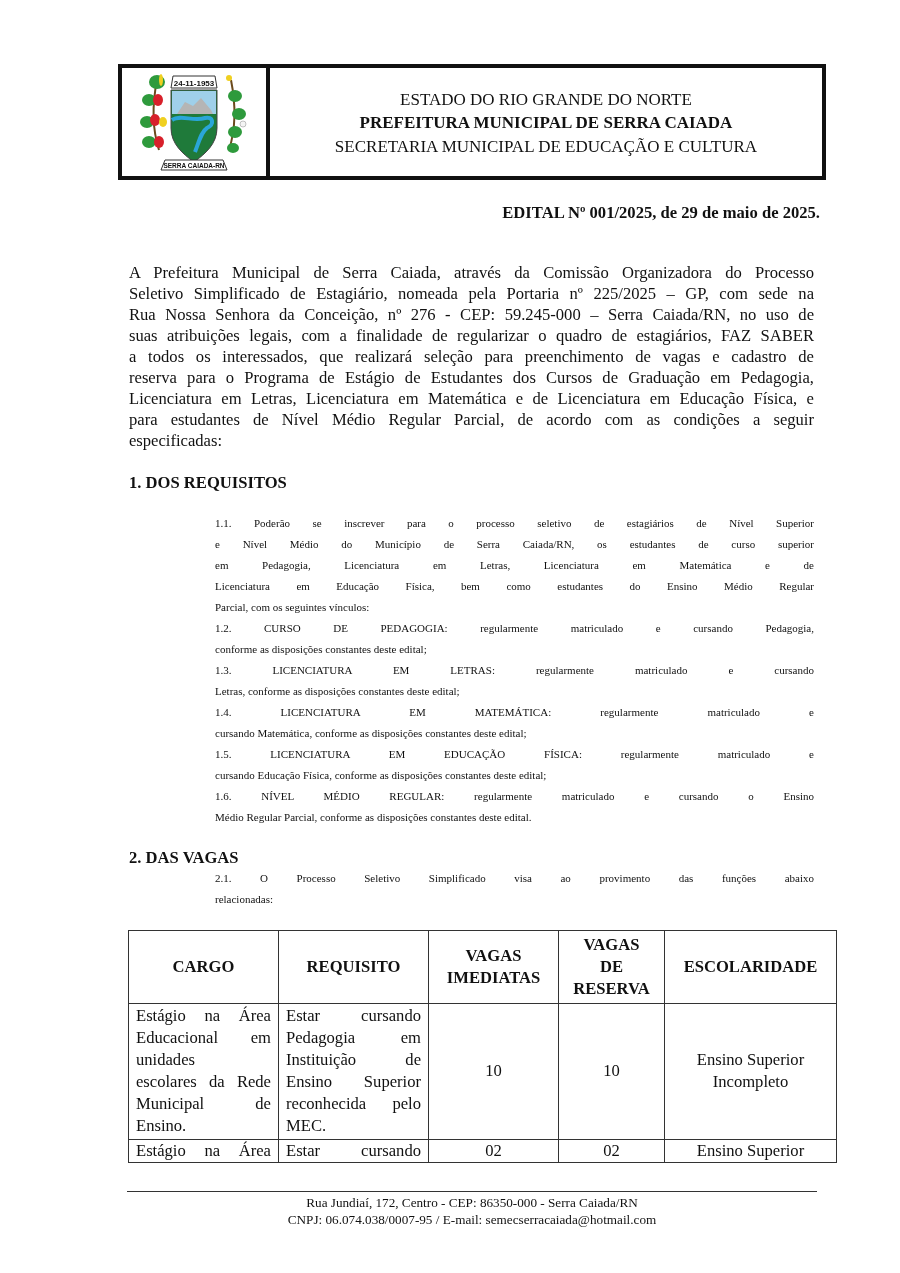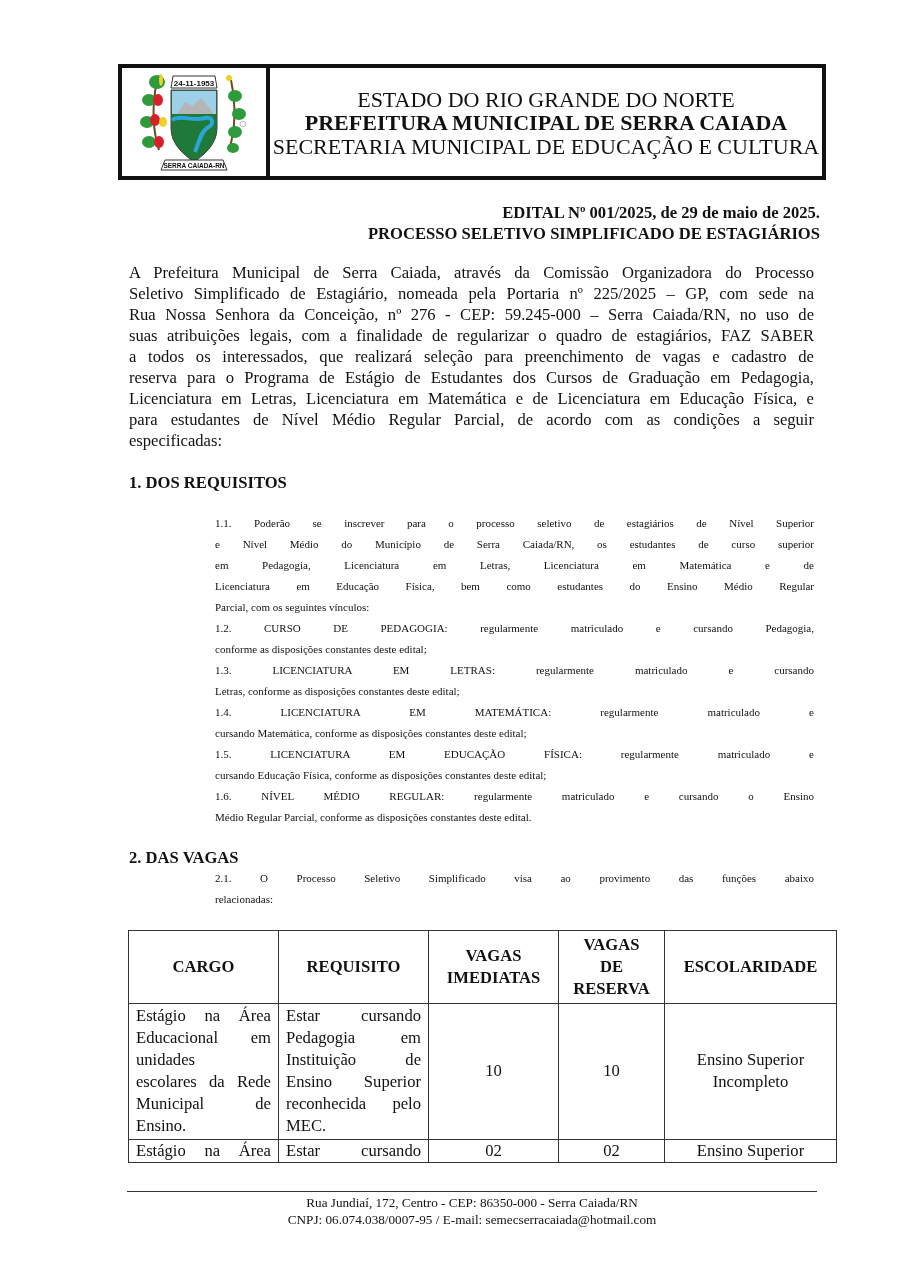--- a/index.html
+++ b/index.html
@@ -14,21 +14,21 @@
     position: absolute; left: 118px; top: 64px; width: 700px; height: 108px;
     border: 4px solid #111; display: flex;
   }
   .logo-cell {
     width: 144px; height: 100%; border-right: 4px solid #111;
     display: flex; align-items: center; justify-content: center;
   }
   .logo-cell svg { width: 118px; height: 104px; }
   .header-text {
     flex: 1; display: flex; flex-direction: column; align-items: center;
-    justify-content: center; font-size: 22px; line-height: 23.5px; padding-top: 2px;
+    justify-content: center; font-size: 17px; line-height: 23.5px; padding-top: 2px;
   }
   .header-text .bold { font-weight: bold; }
 
   
   .title-block {
     position: absolute; left: 120px; top: 202px; width: 700px; text-align: right;
     font-weight: bold; font-size: 16.6px; line-height: 21px;
   }
 
   .para {
@@ -113,21 +113,20 @@
     </div>
     <div class="header-text">
       <span>ESTADO DO RIO GRANDE DO NORTE</span>
       <span class="bold">PREFEITURA MUNICIPAL DE SERRA CAIADA</span>
       <span>SECRETARIA MUNICIPAL DE EDUCAÇÃO E CULTURA</span>
     </div>
   </div>
 
   <div class="title-block">
     <div>EDITAL Nº 001/2025, de 29 de maio de 2025.</div>
-    <div>PROCESSO SELETIVO SIMPLIFICADO DE ESTAGIÁRIOS</div>
   </div>
 
   <div class="para" style="top:262px;">
     <span class="ln">A Prefeitura Municipal de Serra Caiada, através da Comissão Organizadora do Processo</span>
     <span class="ln">Seletivo Simplificado de Estagiário, nomeada pela Portaria nº 225/2025 – GP, com sede na</span>
     <span class="ln">Rua Nossa Senhora da Conceição, nº 276 - CEP: 59.245-000 – Serra Caiada/RN, no uso de</span>
     <span class="ln">suas atribuições legais, com a finalidade de regularizar o quadro de estagiários, FAZ SABER</span>
     <span class="ln">a todos os interessados, que realizará seleção para preenchimento de vagas e cadastro de</span>
     <span class="ln">reserva para o Programa de Estágio de Estudantes dos Cursos de Graduação em Pedagogia,</span>
     <span class="ln">Licenciatura em Letras, Licenciatura em Matemática e de Licenciatura em Educação Física, e</span>

